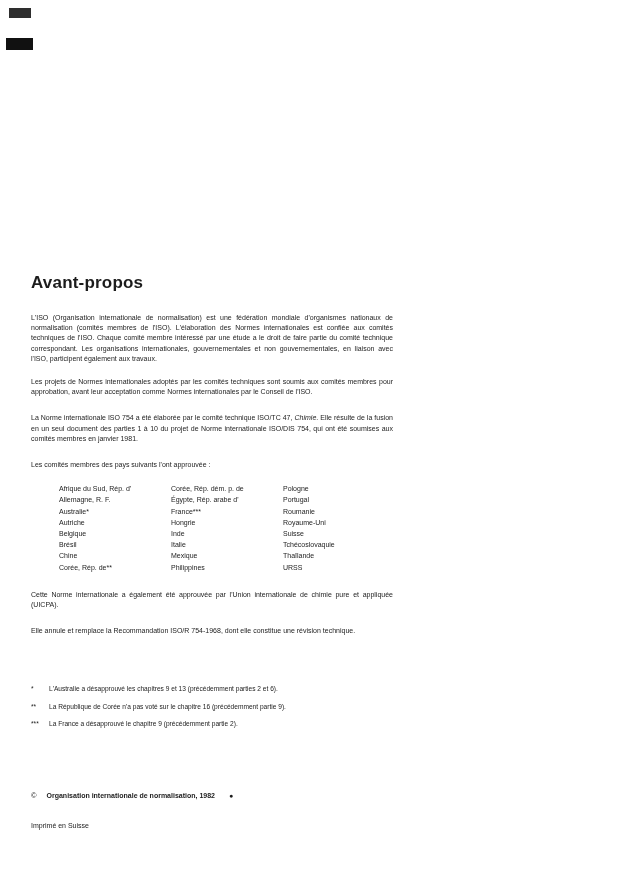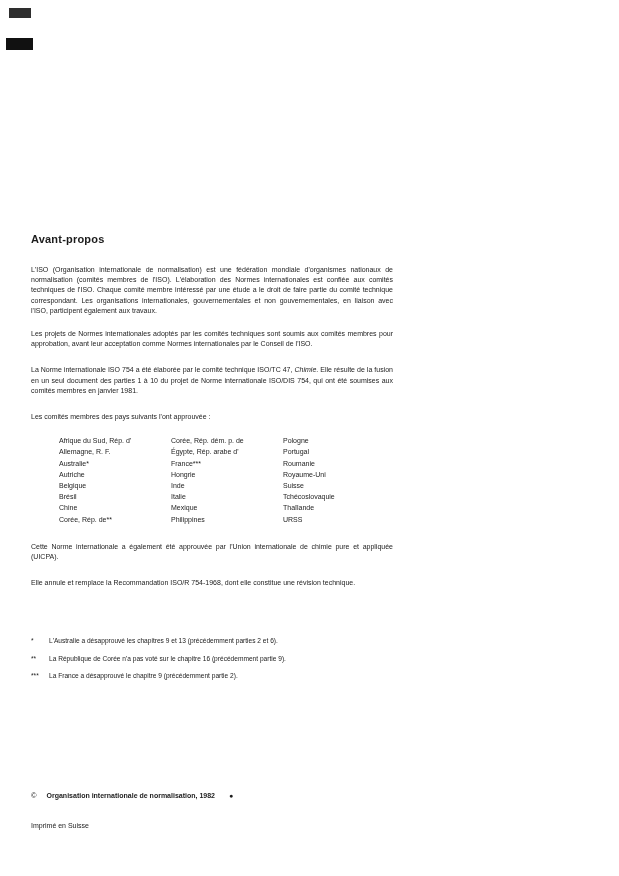--- a/index.html
+++ b/index.html
@@ -24,24 +24,25 @@
     width: 27px; height: 12px;
     background: #111111;
   }
   .content {
     position: absolute;
     left: 31px;
     top: 233px;
     width: 362px;
   }
   .doc-title {
-    font-size: 11px;
+    font-size: 17px;
     font-weight: bold;
     letter-spacing: 0.2px;
     margin-bottom: 20px;
+    margin-top: 40px;
   }
   .para {
     font-size: 7px;
     line-height: 10.2px;
     text-align: justify;
     margin-bottom: 13px;
   }
   .para.gap-lg { margin-bottom: 16px; }
   .em { font-style: italic; }
   .countries {

